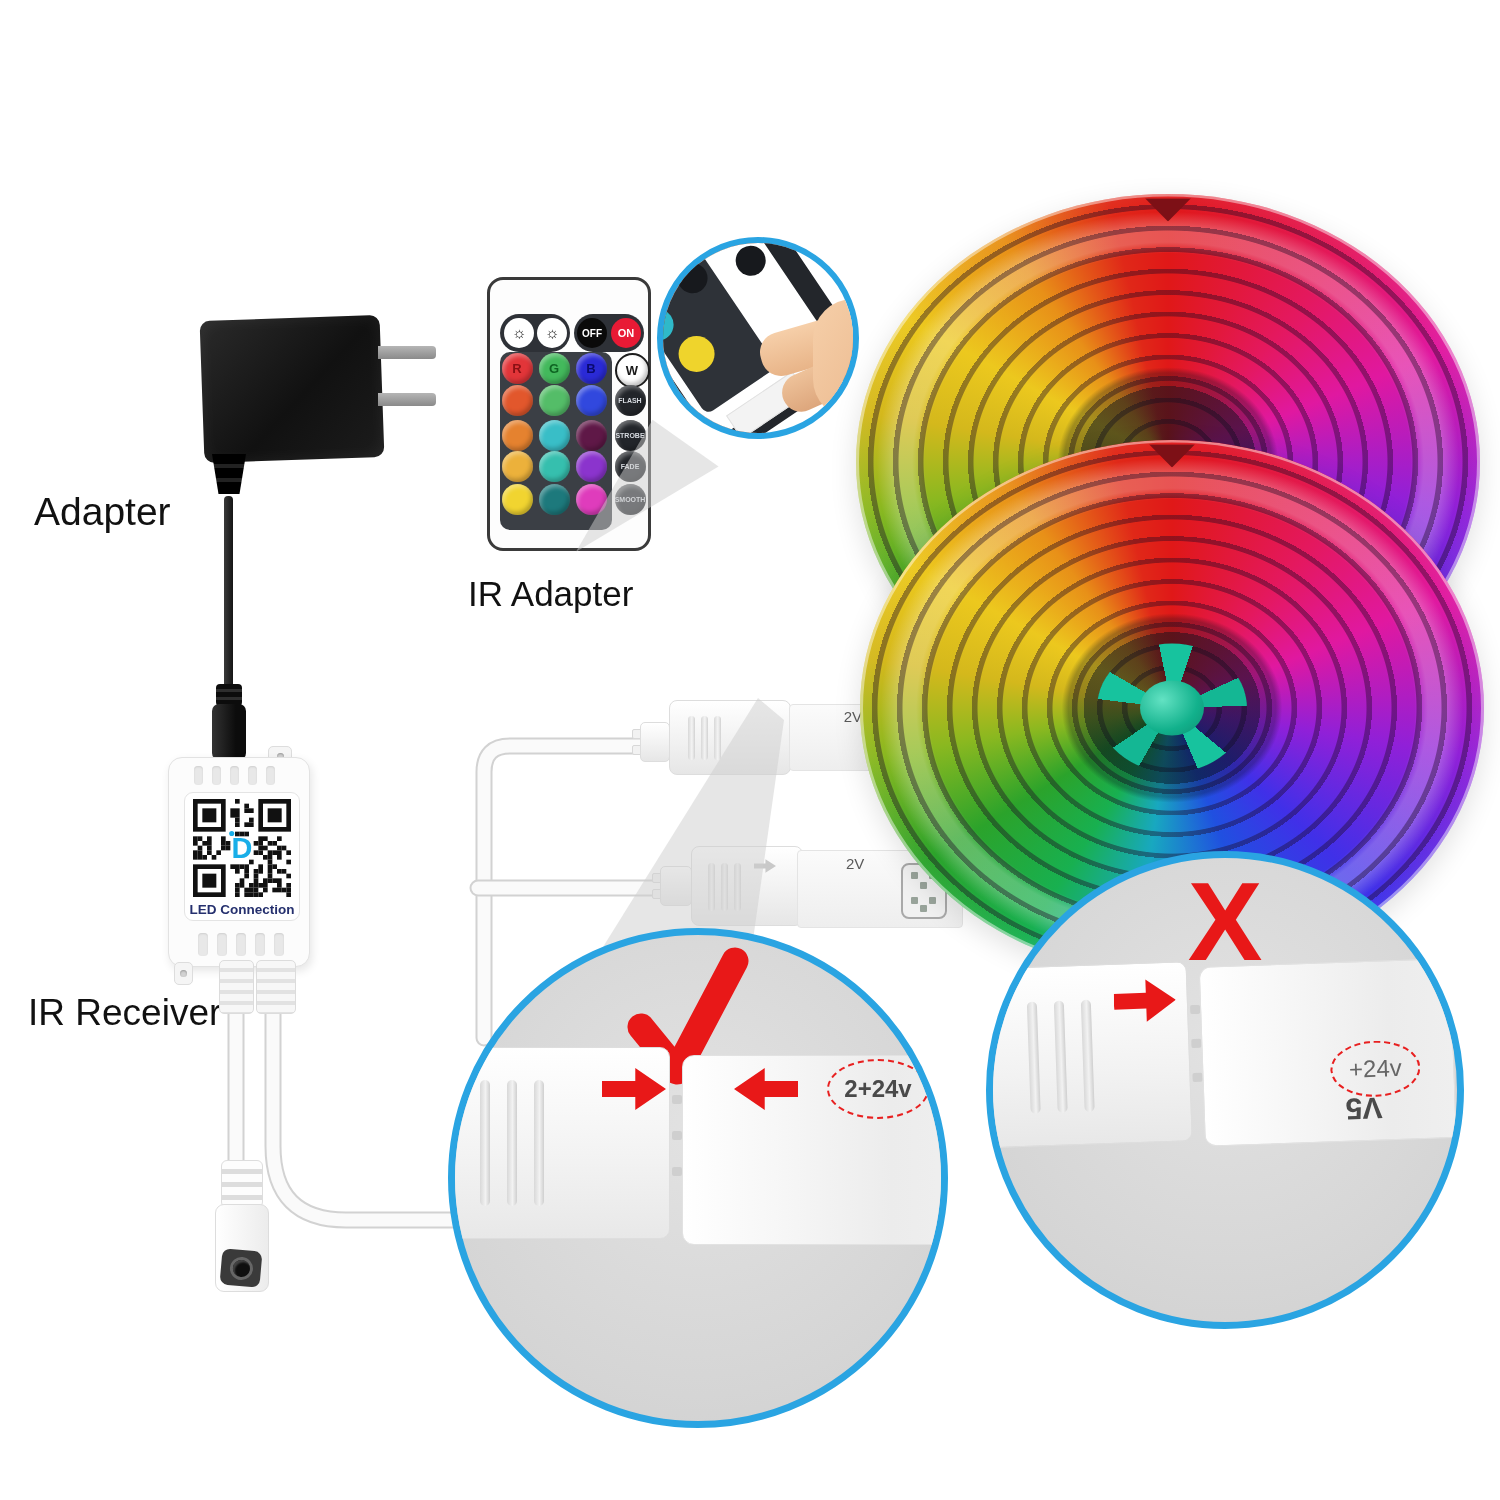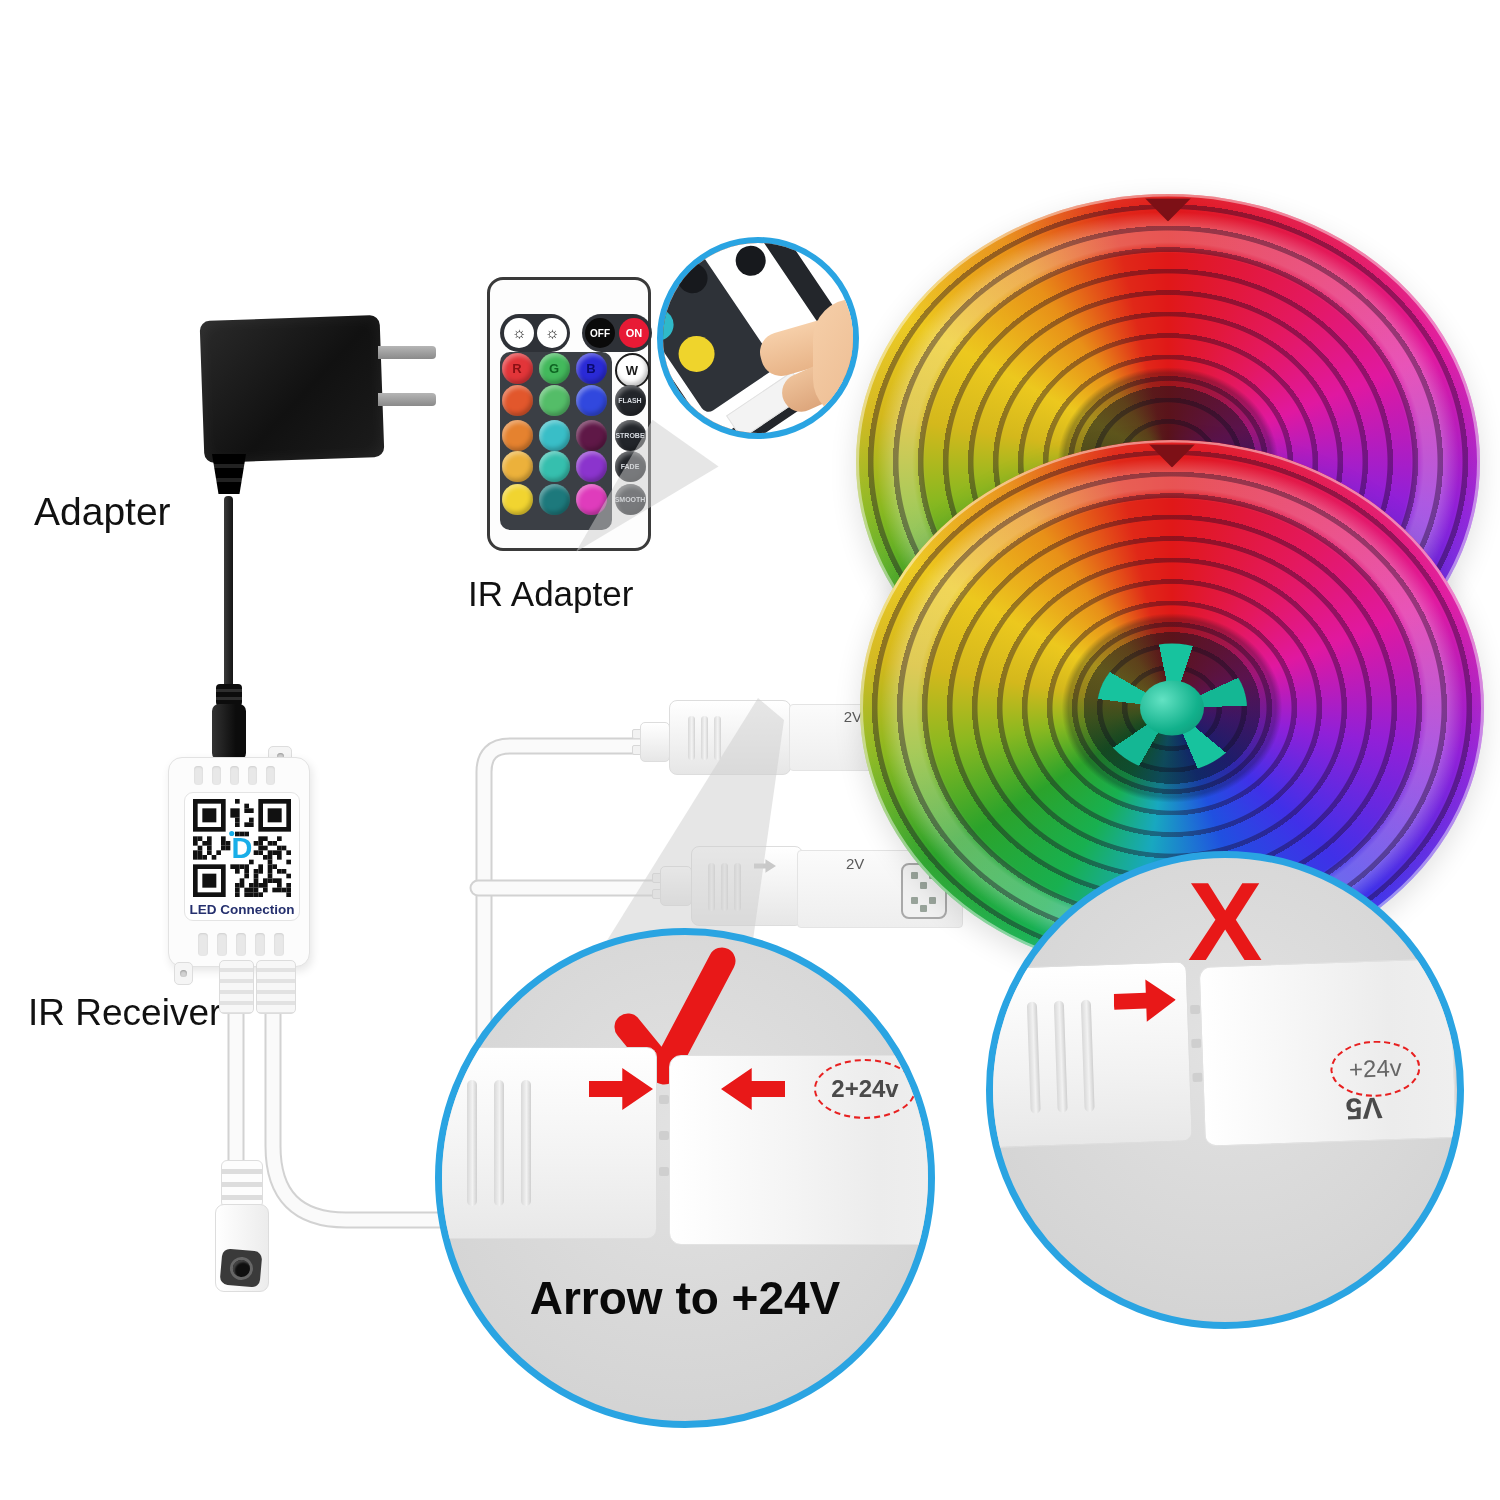--- a/index.html
+++ b/index.html
@@ -36,30 +36,30 @@
   .stub{background:repeating-linear-gradient(#f7f7f7 0 7px,#e2e2e2 7px 11px);border:1px solid #dcdcdc;border-radius:5px;}
   
   .dc-ribs{left:221px;top:1160px;width:40px;height:46px;background:repeating-linear-gradient(#fdfdfd 0 8px,#ddd 8px 13px);border-radius:6px;border:1px solid #ddd;}
   .dc-body{left:215px;top:1204px;width:52px;height:86px;border-radius:9px;background:linear-gradient(90deg,#fff,#ececec);border:1px solid #ddd;}
   .dc-jack{left:221px;top:1250px;width:40px;height:36px;border-radius:8px;background:#3a3a3a;transform:rotate(5deg);}
   .dc-jack::after{content:"";position:absolute;left:50%;top:50%;width:17px;height:17px;margin:-8.5px;border-radius:50%;
      background:#0f0f0f;box-shadow:0 0 0 3px #666,inset 2px 2px 2px #444;}
   
   .rm-body{left:487px;top:277px;width:164px;height:274px;background:#fdfdfd;border:3px solid #3a3a3a;border-radius:16px;box-sizing:border-box;}
   .rm-pill{position:absolute;height:38px;background:#2e3137;border-radius:19px;top:34px;}
-  .rm-pill1{left:10px;width:70px;} .rm-pill2{left:92px;width:70px;}
+  .rm-pill1{left:10px;width:70px;} .rm-pill2{left:84px;width:70px;}
   .rm-cbtn{position:absolute;top:4px;width:30px;height:30px;border-radius:50%;display:flex;align-items:center;justify-content:center;}
   .rm-panel{position:absolute;left:10px;top:72px;width:112px;height:178px;background:#3b3f45;border-radius:10px;}
   .rbtn{position:absolute;width:31px;height:31px;border-radius:50%;display:flex;align-items:center;justify-content:center;
         font-weight:bold;box-shadow:inset -2px -3px 4px rgba(0,0,0,.25), inset 2px 3px 4px rgba(255,255,255,.35);}
   
   .inset{border-radius:50%;box-sizing:border-box;overflow:hidden;}
   .inset-remote{left:657px;top:237px;width:202px;height:202px;border:6px solid #2aa4e2;background:#fff;}
   .circle-big{background:radial-gradient(circle at 50% 40%,#e2e2e2,#d5d5d5 70%,#cfcfcf);}
-  .lc{left:435px;top:928px;width:500px;height:500px;border:7px solid #2aa4e2;}
+  .lc{left:448px;top:928px;width:500px;height:500px;border:7px solid #2aa4e2;}
   .rc{left:986px;top:851px;width:478px;height:478px;border:7px solid #2aa4e2;}
   .groove{position:absolute;width:10px;background:linear-gradient(90deg,#d8d8d8,#f2f2f2 55%,#cfcfcf);border-radius:6px;}
   .band-white{background:linear-gradient(#ffffff,#f2f2f2 60%,#e8e8e8);border:1px solid #dedede;box-sizing:border-box;}
   .band-strip{background:linear-gradient(90deg,#ffffff,#f4f4f4 45%,#ececec 75%,#efefef);border:1px solid #e2e2e2;box-sizing:border-box;}
   .gap-pin{position:absolute;width:10px;height:9px;background:#cfcfcf;border-radius:2px;}
   .red-arrow{background:#e81818;clip-path:polygon(0 32%,52% 32%,52% 2%,100% 50%,52% 98%,52% 68%,0 68%);}
   .dash-ellipse{position:absolute;border:2.5px dashed #e82020;border-radius:50%;display:flex;align-items:center;justify-content:center;color:#555;}
   .good-caption{position:absolute;left:0;top:336px;width:100%;text-align:center;font-size:46px;font-weight:bold;color:#0a0a0a;}
   .xmark{position:absolute;left:0;top:8px;width:100%;text-align:center;font-size:112px;font-weight:bold;color:#e81818;line-height:1;}
   
@@ -405,21 +405,20 @@
     </div>
     <div class="gap-pin" style="left:217px;top:160px"></div>
     <div class="gap-pin" style="left:217px;top:196px"></div>
     <div class="gap-pin" style="left:217px;top:232px"></div>
     <div class="band-strip" style="position:absolute;left:227px;top:120px;width:280px;height:190px;border-radius:12px 4px 4px 12px"></div>
     <div class="red-arrow" style="position:absolute;left:147px;top:132px;width:64px;height:44px"></div>
     <div class="red-arrow" style="position:absolute;left:279px;top:132px;width:64px;height:44px;transform:scaleX(-1)"></div>
     <div class="dash-ellipse" style="left:372px;top:124px;width:98px;height:56px;font-size:24px;font-weight:bold;color:#4a4a4a">
       <span>2+24v</span>
     </div>
-    <div class="good-caption">Arrow to +24V</div>
   </div>
 
   <div class="abs inset circle-big rc" style="z-index:6">
     <div class="xmark">X</div>
     <div style="position:absolute;left:0;top:0;width:100%;height:100%;transform:rotate(-2deg)">
       <div class="band-white" style="position:absolute;left:-4px;top:102px;width:202px;height:180px;border-radius:0 10px 10px 0">
         <div class="groove" style="left:40px;top:34px;height:112px"></div>
         <div class="groove" style="left:67px;top:34px;height:112px"></div>
         <div class="groove" style="left:94px;top:34px;height:112px"></div>
       </div>

